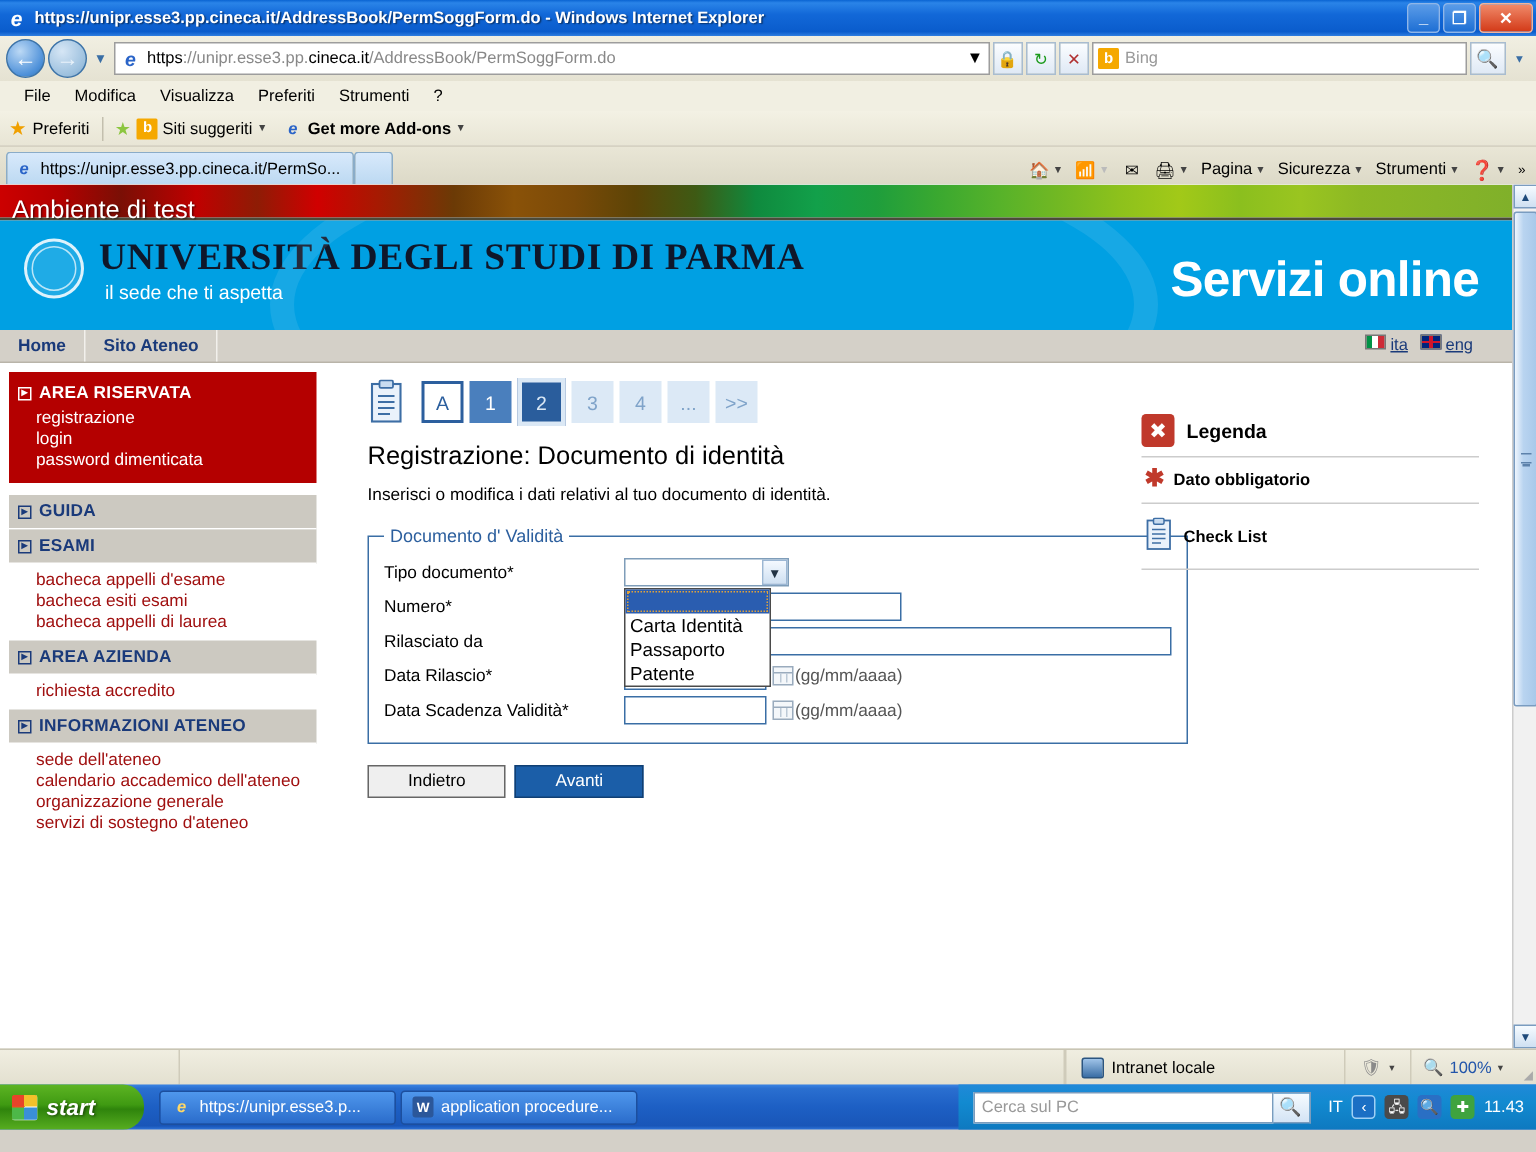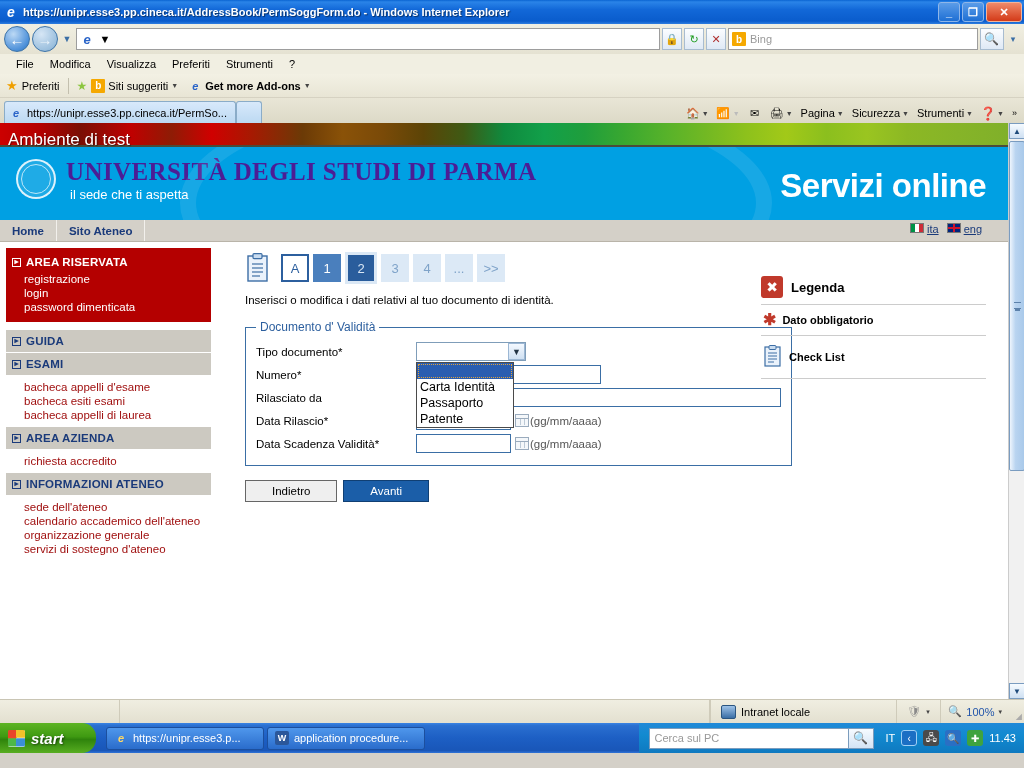--- a/index.html
+++ b/index.html
@@ -214,21 +214,21 @@
     border: 2px solid rgba(255,255,255,.85);
     background: rgba(255,255,255,.12);
     display: flex; align-items: center; justify-content: center;
   }
   .banner .seal .inner {
     width: 30px; height: 30px; border-radius: 50%;
     border: 1px solid rgba(255,255,255,.7);
   }
   .banner .uni-name {
     position: absolute; left: 66px; top: 11px;
-    color: #4c1d95; font-size: 25px; font-weight: bold;
+    color: #0f172a; font-size: 25px; font-weight: bold;
     font-family: "Liberation Serif", serif;
     letter-spacing: .4px;
     white-space: nowrap;
   }
   .banner .tagline {
     position: absolute; left: 70px; top: 40px;
     color: #fff; font-size: 13px;
   }
   .banner .servizi {
     position: absolute; right: 22px; top: 20px;
@@ -575,20 +575,21 @@
     <span class="tb-btn close">✕</span>
   </span>
 </div>
 
 <div class="addrbar">
   <span class="navbtn">←</span>
   <span class="navbtn fwd">→</span>
   <span class="navdrop">▼</span>
   <span class="urlbox">
     <span class="ie-ico">e</span>
+    <span class="urltext"><b>https</b><span>://unipr.esse3.pp.</span><b>cineca.it</b><span>/AddressBook/PermSoggForm.do</span></span>
     <span class="smallbtn" style="border:none;background:none;width:14px">▼</span>
   </span>
   <span class="smallbtn">🔒</span>
   <span class="smallbtn" style="color:#1a9a1a">↻</span>
   <span class="smallbtn" style="color:#b03030">✕</span>
   <span class="searchbox">
     <span class="bing-ico">b</span>
     <span class="search-ph">Bing</span>
   </span>
   <span class="searchgo">🔍</span>
@@ -763,20 +764,21 @@
           </span>
           <span class="step a">A</span>
           <span class="step s1">1</span>
           <span class="step s2">2</span>
           <span class="step dim">3</span>
           <span class="step dim">4</span>
           <span class="step dim">...</span>
           <span class="step dim">&gt;&gt;</span>
         </div>
 
+        <div class="h1">Registrazione: Documento di identità</div>
         <div class="lead">Inserisci o modifica i dati relativi al tuo documento di identità.</div>
 
         <fieldset class="formbox">
           <legend>Documento d' Validità</legend>
 
           <div class="frow">
             <span class="flabel">Tipo documento*</span>
             <span class="selwrap">
               <span class="selbtn">
                 <span class="selarrow">▼</span>

